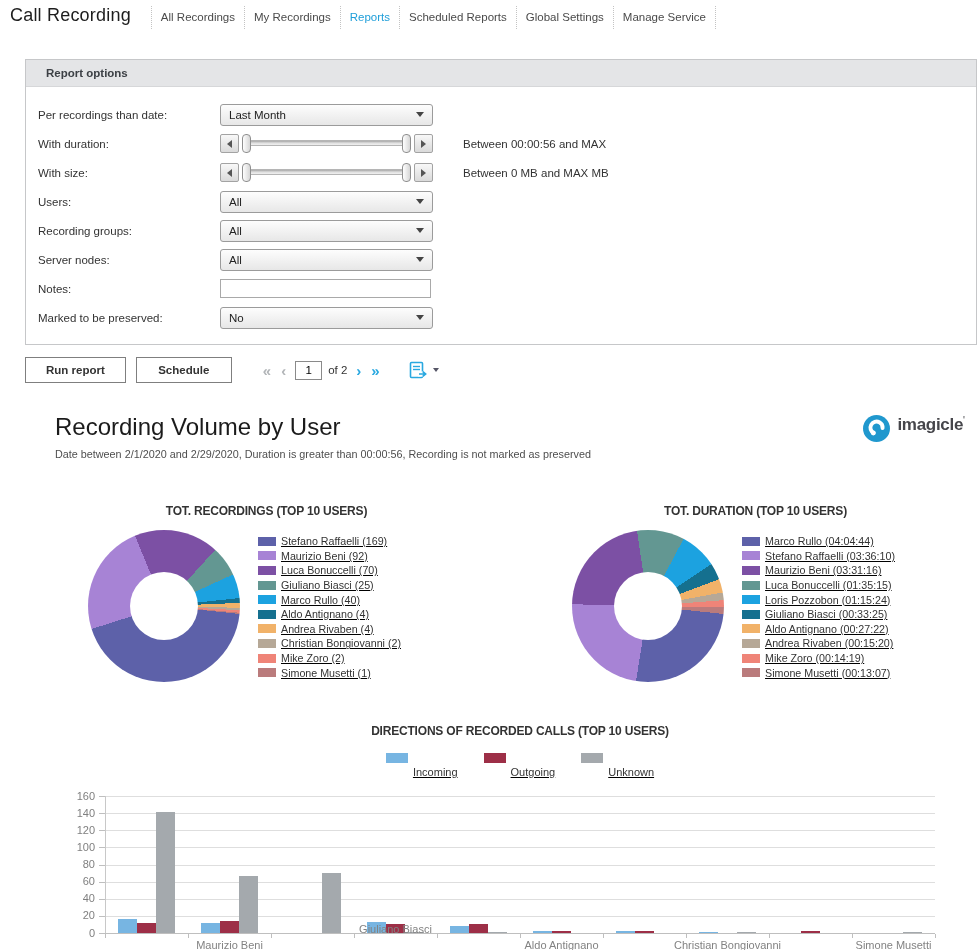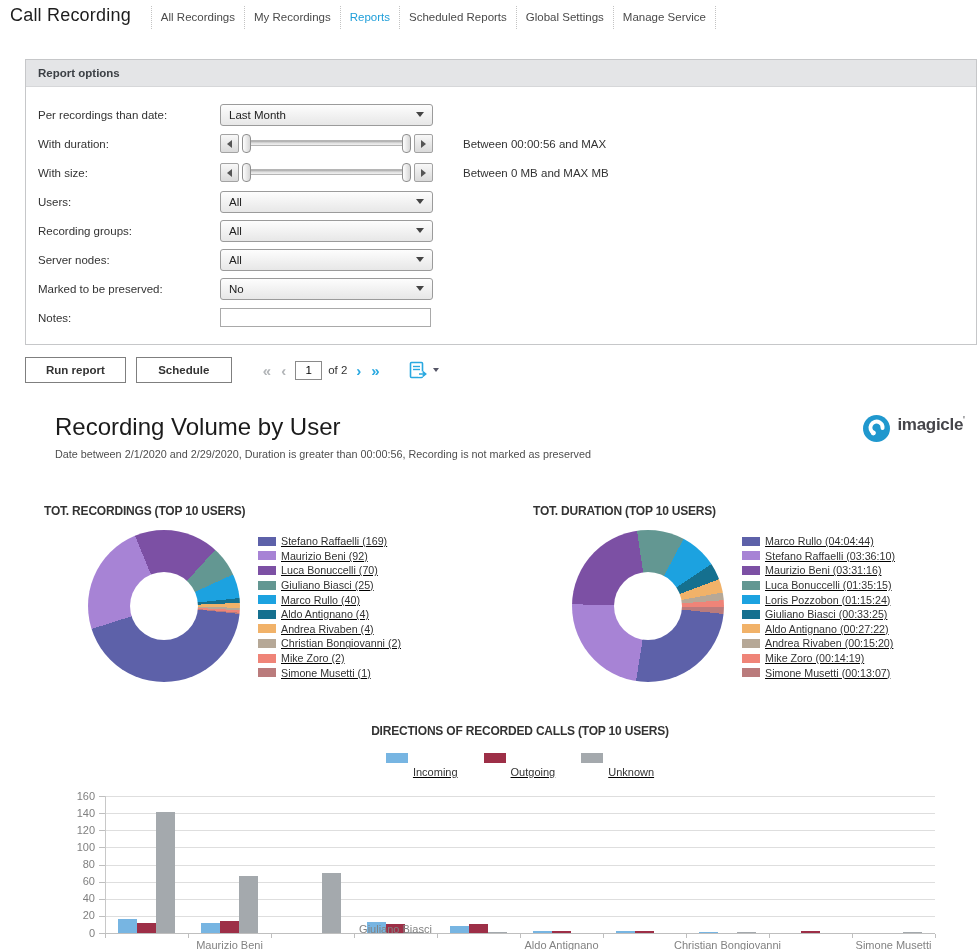--- a/index.html
+++ b/index.html
@@ -10,21 +10,21 @@
   
   .topbar { display:flex; align-items:baseline; padding:5px 0 0 10px; }
   .app-title { font-size:18px; color:#1d1d1d; letter-spacing:0.2px; }
   .tabs { display:flex; margin-left:20px; }
   .tab { font-size:11.5px; color:#4a4a4a; padding:5px 9px 6px 9px; border-left:1px dotted #c3c3c3; cursor:pointer; }
   .tab:last-child { border-right:1px dotted #c3c3c3; }
   .tab.active { color:#1e9ed9; }
 
   
   .panel { margin:30px 0 0 25px; width:952px; border:1px solid #c6c7c9; background:#fff; }
-  .panel-header { background:#e4e5e7; border-bottom:1px solid #d6d7d9; padding:7px 12px;
+  .panel-header { background:#e4e5e7; border-bottom:1px solid #d6d7d9; padding:7px 20px;
     font-size:11.5px; font-weight:bold; color:#3c4045; }
   .panel-body { padding:13px 12px 12px 12px; }
   .frow { display:flex; align-items:center; height:29px; }
   .flabel { width:182px; font-size:11.5px; color:#333; }
   .fnote { margin-left:30px; font-size:11.5px; color:#333; }
 
   .select { width:213px; height:22px; border:1px solid #9b9b9b; border-radius:3px;
     background:linear-gradient(#fdfdfd,#e7e7e7); display:flex; align-items:center;
     padding:0 8px; font-size:11.5px; color:#222; cursor:pointer; }
   .sel-caret { margin-left:auto; width:0; height:0; border-left:4px solid transparent;
@@ -64,21 +64,21 @@
   .report-head { position:relative; margin:30px 0 0 55px; width:900px; }
   .report-title { font-size:24px; color:#1b1b1b; }
   .report-sub { font-size:10.8px; color:#4e4e4e; margin-top:7px; }
   .logo { position:absolute; right:-10px; top:2px; display:flex; align-items:flex-start; }
   .logo-text { font-size:17px; font-weight:bold; color:#46464b; margin-left:7px; letter-spacing:-0.3px; }
   .logo-mark { font-size:10px; color:#46464b; vertical-align:super; }
 
   
   .charts-row { display:flex; margin-top:44px; }
   .chart-col { width:489px; }
-  .chart-col-title { font-size:12px; font-weight:bold; color:#333; letter-spacing:-0.2px;padding-left:44px; }
+  .chart-col-title { text-align:center; font-size:12px; font-weight:bold; color:#333; letter-spacing:-0.2px;padding-left:44px; }
   .chart-col-body { display:flex; justify-content:center; gap:18px; margin-top:12px; }
   .donut { width:152px; height:152px; border-radius:50%; position:relative; flex:0 0 152px; }
   .donut-hole { position:absolute; inset:42px; background:#fff; border-radius:50%; }
   .pie-legend { margin-top:4px; }
   .legend-item { display:flex; align-items:center; height:14.6px;text-decoration:underline; }
   .swatch { width:18px; height:9px; flex:0 0 18px; }
   .legend-text { font-size:10.7px; color:#333; margin-left:5px; white-space:nowrap; }
 
   
   .bar-title { width:830px; margin:42px 0 0 105px; text-align:center; font-size:12px; font-weight:bold;
@@ -178,30 +178,30 @@
 
     <div class="frow">
       <div class="flabel">Server nodes:</div>
       <div class="select">
         <span>All</span>
         <span class="sel-caret"></span>
       </div>
     </div>
 
     <div class="frow">
+      <div class="flabel">Notes:</div>
+      <input class="text-input" type="text" value="" style="">
+    </div>
+
+    <div class="frow">
       <div class="flabel">Marked to be preserved:</div>
       <div class="select">
         <span>No</span>
         <span class="sel-caret"></span>
       </div>
-    </div>
-
-    <div class="frow">
-      <div class="flabel">Notes:</div>
-      <input class="text-input" type="text" value="" style="">
     </div>
 
   </div>
 </div>
 
 <div class="toolbar">
   <button class="btn">Run report</button>
   <button class="btn">Schedule</button>
   <div class="pager">
     <span class="parrow disabled">«</span>

